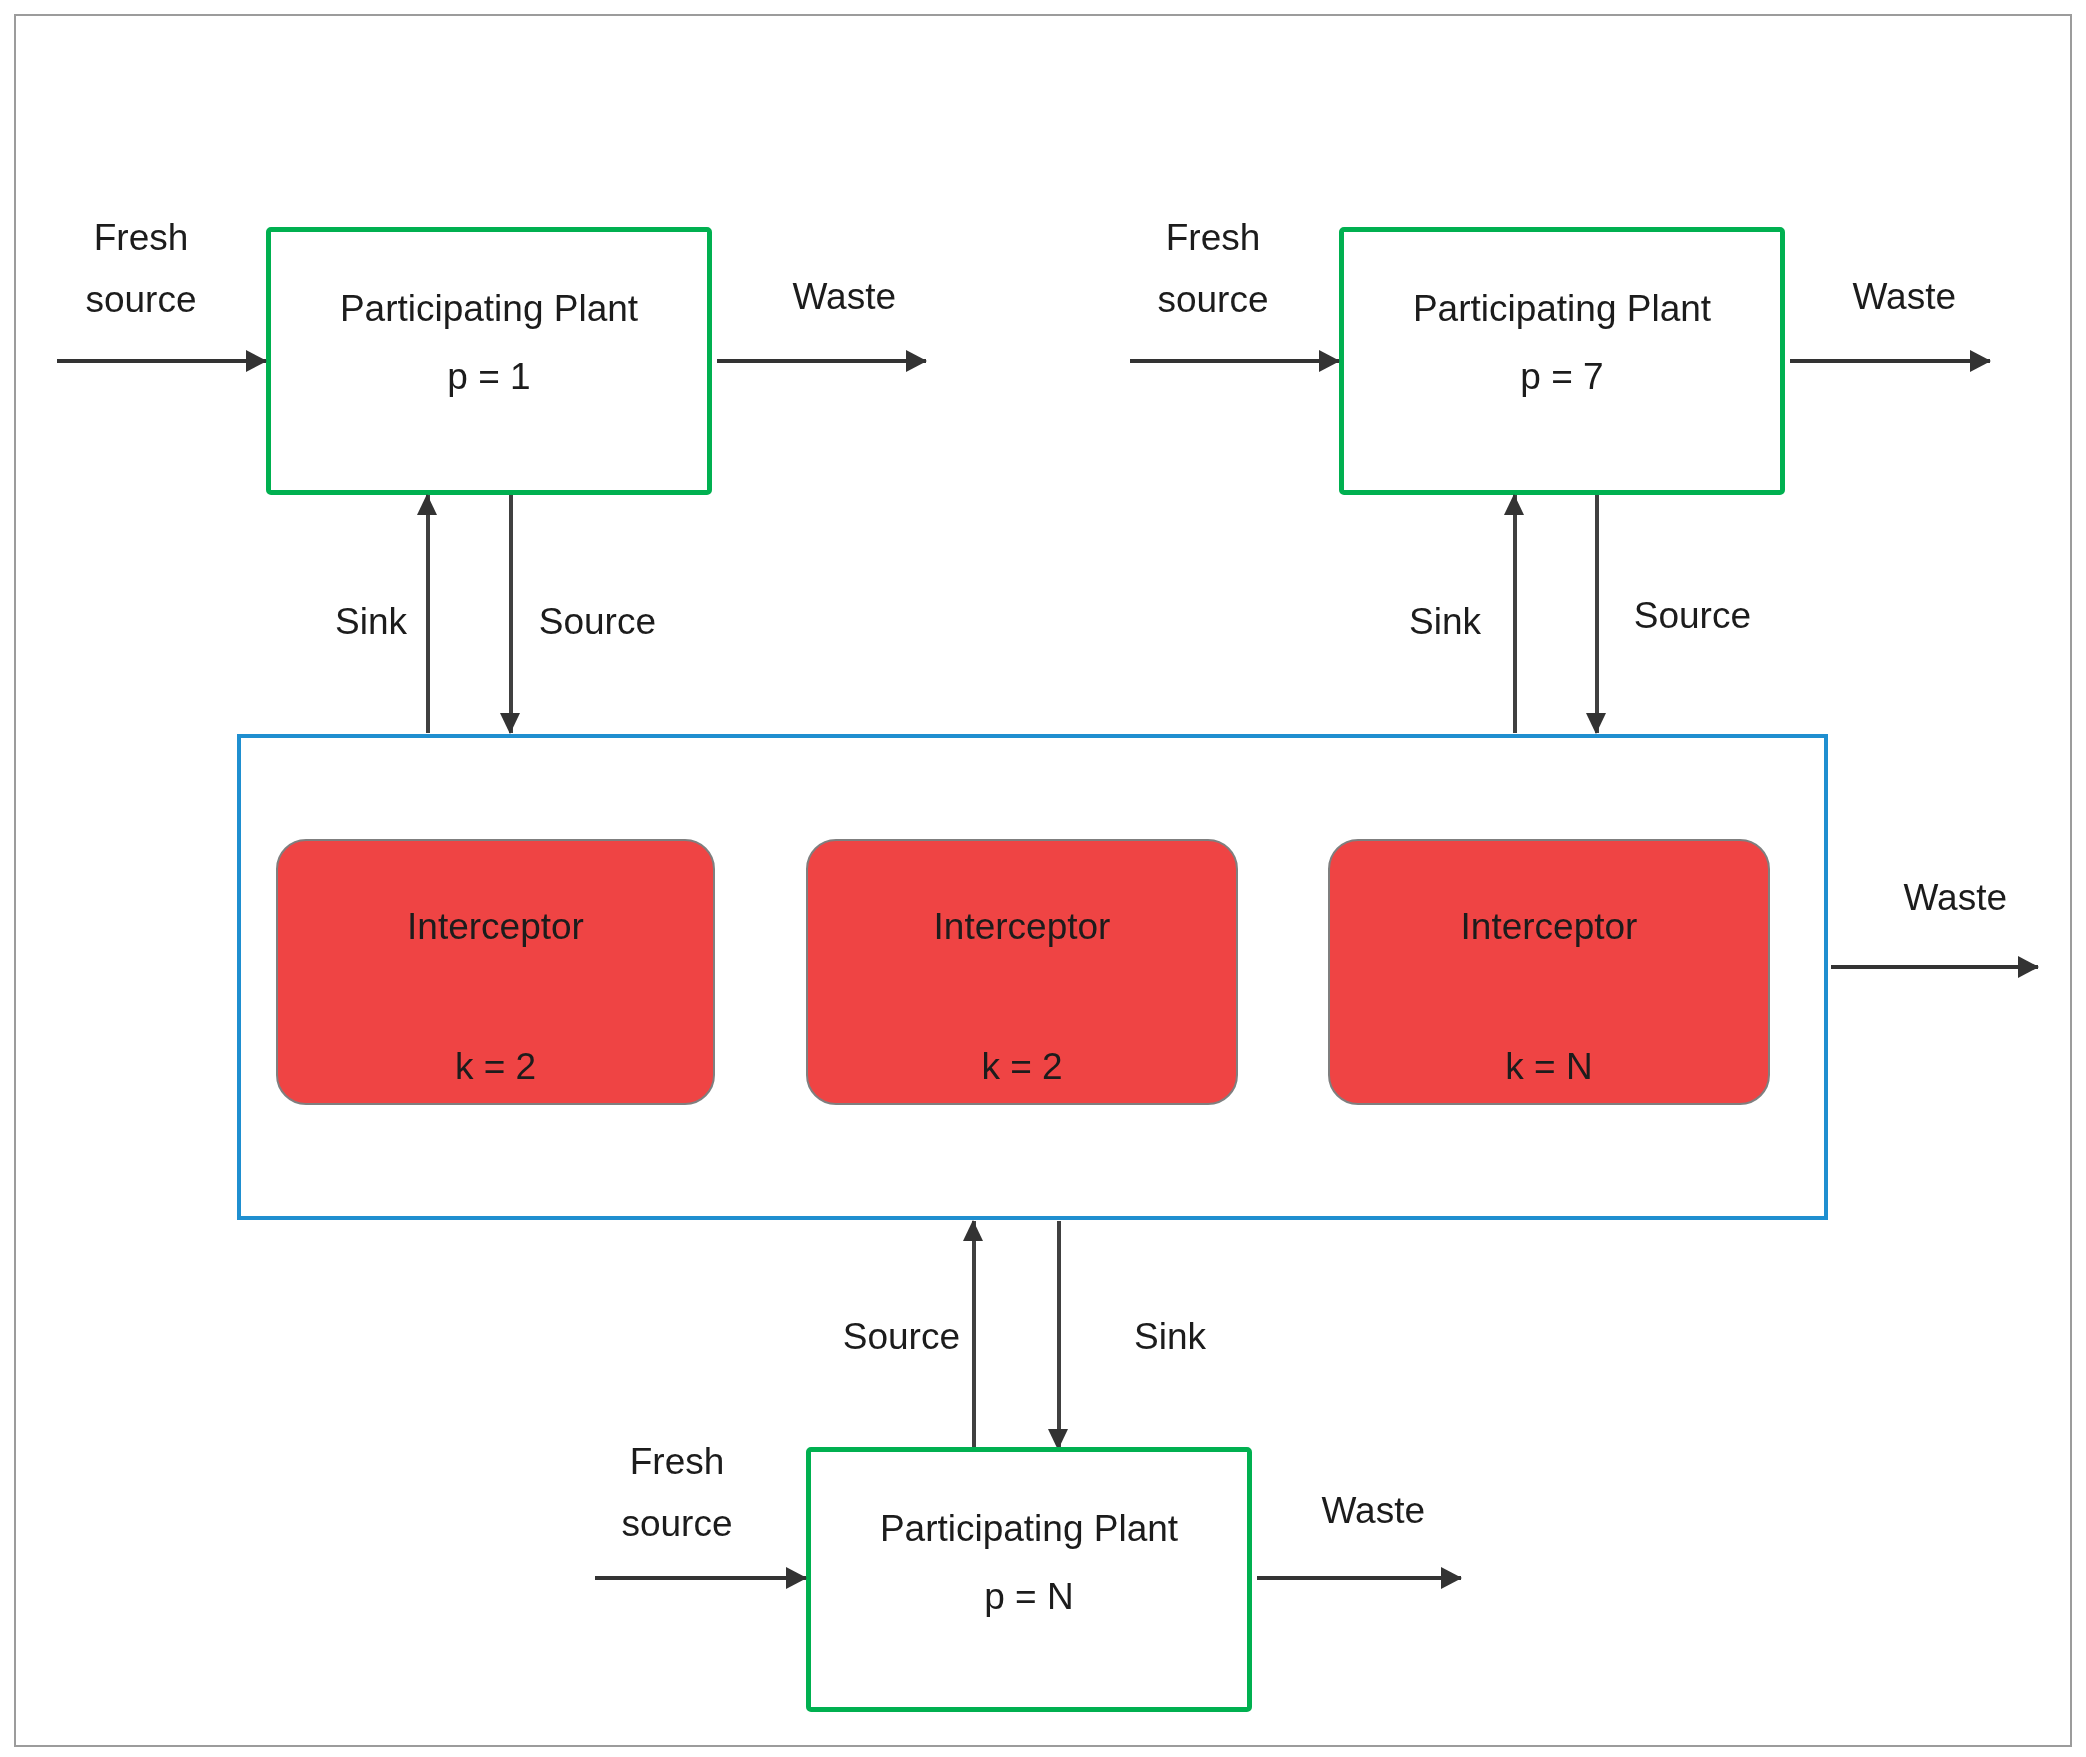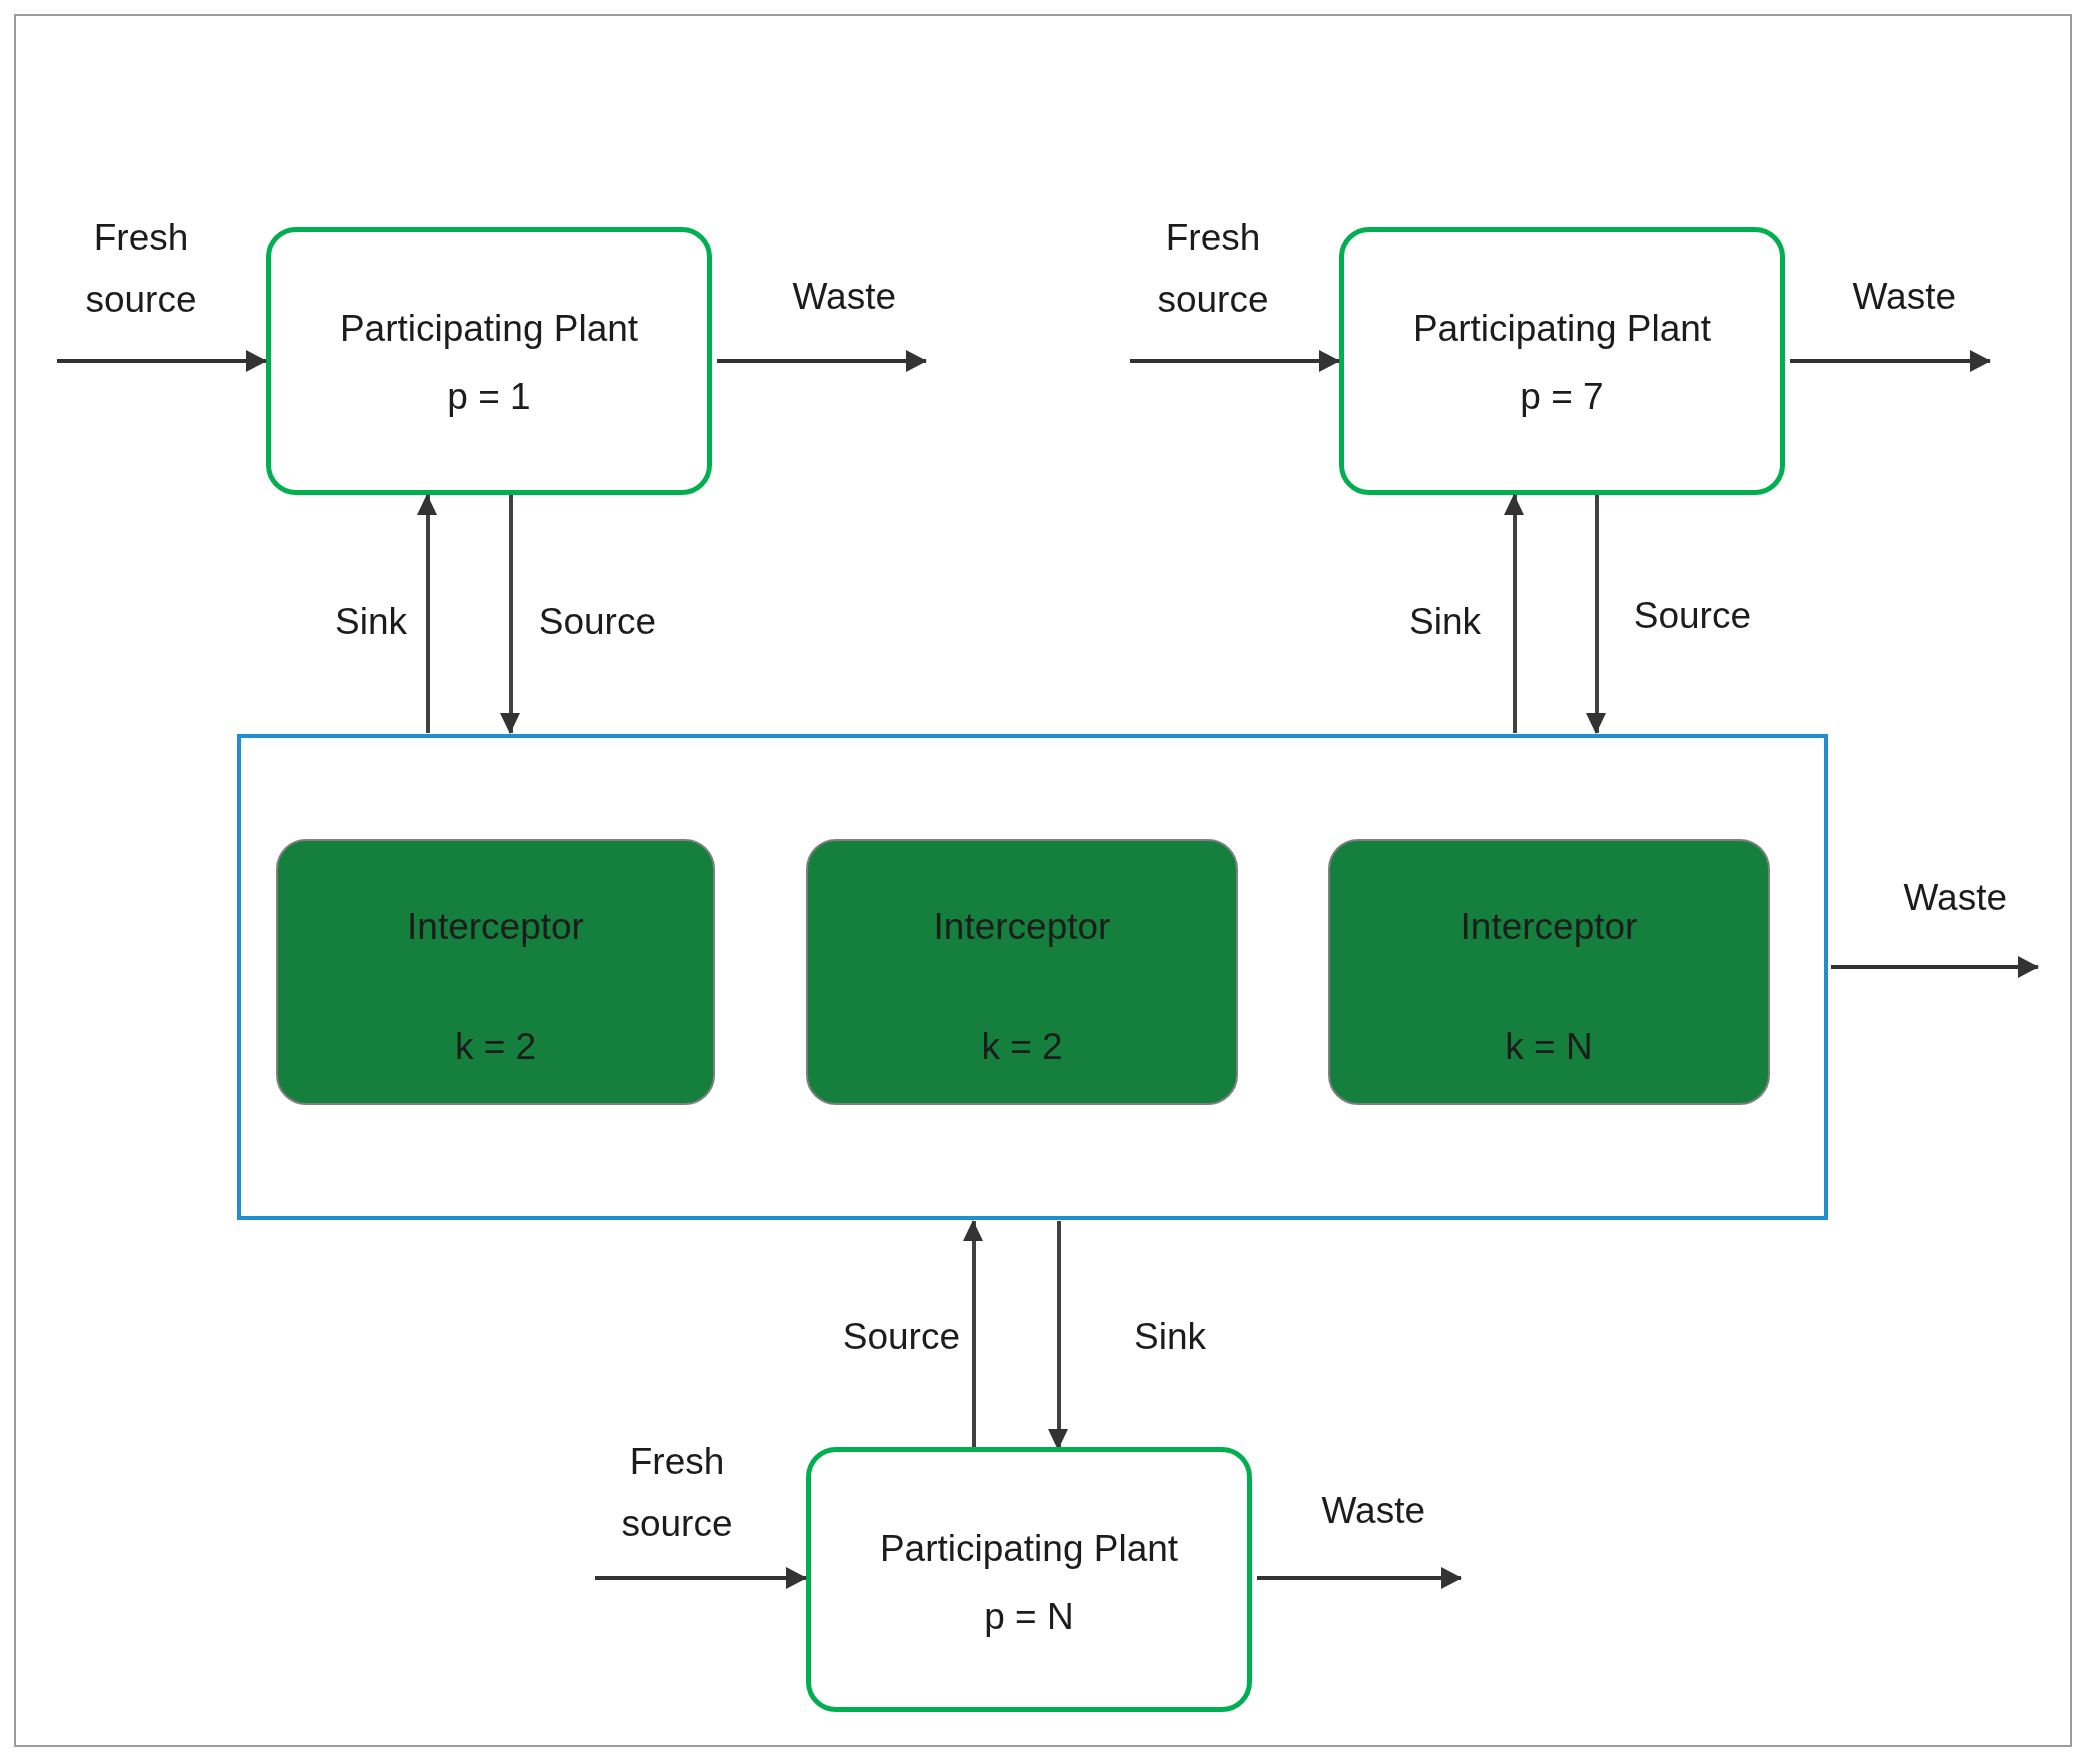--- a/index.html
+++ b/index.html
@@ -2,32 +2,32 @@
 <html style="font-size:11px"><head>
 <meta charset="utf-8">
 <style>
   html,body{margin:0;padding:0;background:#ffffff;}
   body{font-family:"Liberation Sans", sans-serif;color:#1c1c1c;}
   .canvas{position:relative;width:2087px;height:1757px;background:#ffffff;overflow:hidden;}
   .frame{position:absolute;left:14px;top:14px;width:2054px;height:1729px;border:2.1px solid #9c9c9c;background:#ffffff;}
   .fig-title{position:absolute;left:817px;top:77px;width:414px;text-align:center;
     font-size:37px;font-weight:bold;line-height:46px;
     text-decoration:underline;text-decoration-thickness:2.8px;text-underline-offset:7px;}
-  .plant{position:absolute;width:446px;height:268px;border:5.5px solid #00b050;border-radius:30px;
+  .plant{position:absolute;width:446px;height:268px;border:5.5px solid #00b050;border-radius:5px;
     background:#ffffff;box-sizing:border-box;display:flex;flex-direction:column;align-items:center;
-    padding-top:75px;gap:25px;}
+    padding-top:55px;gap:25px;}
   .plant .bx-line{font-size:37px;line-height:43px;text-align:center;}
   .wwtp{position:absolute;left:237px;top:734px;width:1591px;height:486px;border:4.8px solid #1f8fd0;
     background:#ffffff;box-sizing:border-box;}
   .wwtp-title{position:absolute;left:237px;top:747px;width:1591px;text-align:center;
     font-size:37px;font-weight:bold;line-height:44px;
     text-decoration:underline;text-decoration-thickness:2.8px;text-underline-offset:7px;}
   .interceptor{position:absolute;width:439px;height:266px;border:2.1px solid #7f7f7f;border-radius:30px;
-    background:#15803d;box-sizing:border-box;display:flex;flex-direction:column;align-items:center;
-    padding-top:64px;gap:76px;}
+    background:#ef4444;box-sizing:border-box;display:flex;flex-direction:column;align-items:center;
+    padding-top:64px;gap:96px;}
   .interceptor .bx-line{font-size:37px;line-height:44px;text-align:center;}
   .lbl{position:absolute;font-size:37px;line-height:44px;text-align:right;white-space:nowrap;}
   .lbl2{position:absolute;font-size:37px;line-height:62px;text-align:center;}
   .lbl2 span{display:block;}
   .harrow{position:absolute;height:4.1px;background:#333333;}
   .harrow::after{content:"";position:absolute;right:-1.4px;top:-9px;width:0;height:0;
     border-left:21px solid #333333;border-top:11px solid transparent;border-bottom:11px solid transparent;}
   .vline{position:absolute;width:3.5px;background:#404040;}
   .vline.up::before{content:"";position:absolute;top:-1.4px;left:-9px;width:0;height:0;
     border-bottom:21px solid #333333;border-left:10.4px solid transparent;border-right:10.4px solid transparent;}

